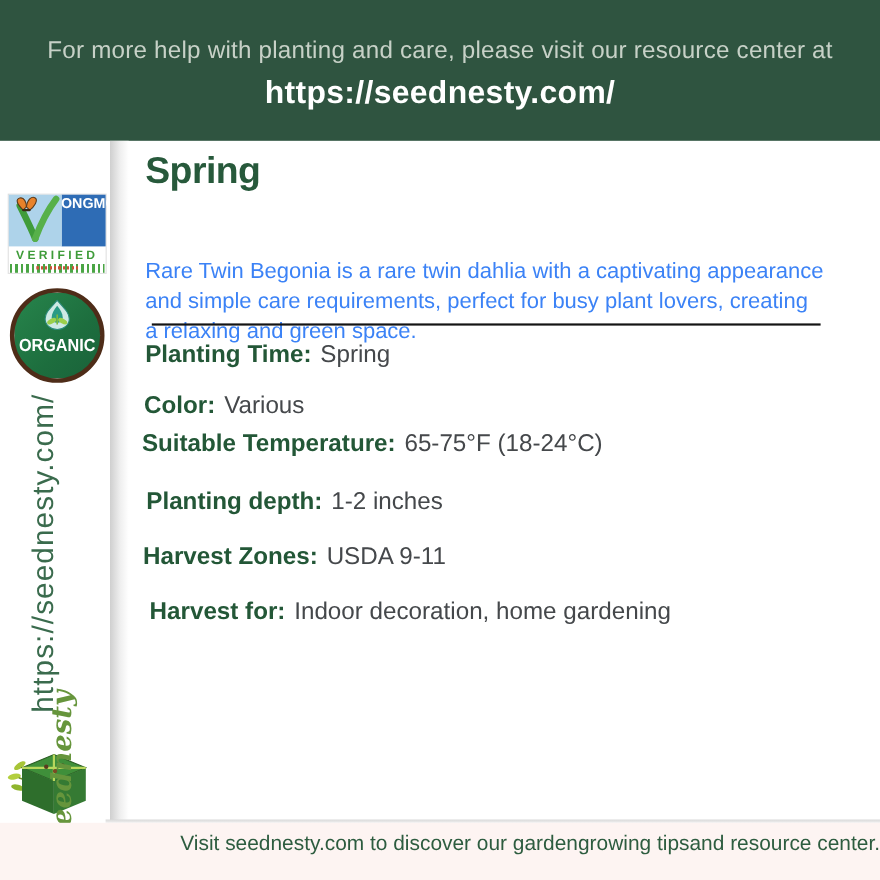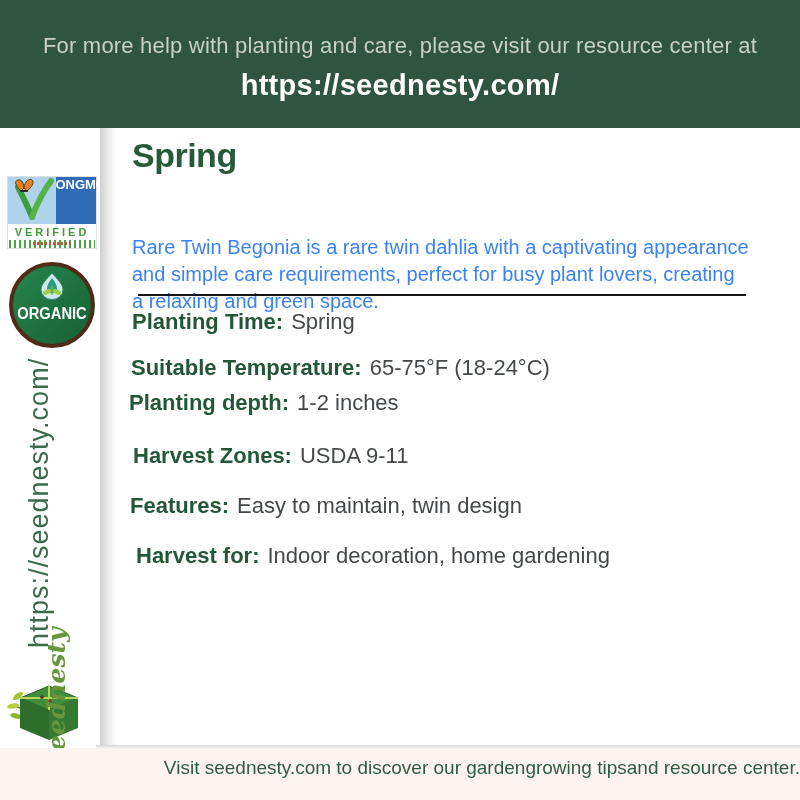--- a/index.html
+++ b/index.html
@@ -191,30 +191,30 @@
 
   <div class="page-title">Spring</div>
   <div class="description">Rare Twin Begonia is a rare twin dahlia with a captivating appearance and simple care requirements, perfect for busy plant lovers, creating a relaxing and green space.</div>
   <div class="rule"></div>
 
   <div class="fields">
     <div class="field-row">
       <span class="field-label">Planting Time:</span><span class="field-value">Spring</span>
     </div>
     <div class="field-row">
+      <span class="field-label">Color:</span><span class="field-value">Various</span>
+    </div>
+    <div class="field-row">
       <span class="field-label">Suitable Temperature:</span><span class="field-value">65-75°F (18-24°C)</span>
     </div>
     <div class="field-row">
       <span class="field-label">Planting depth:</span><span class="field-value">1-2 inches</span>
     </div>
     <div class="field-row">
       <span class="field-label">Harvest Zones:</span><span class="field-value">USDA 9-11</span>
-    </div>
-    <div class="field-row">
-      <span class="field-label">Features:</span><span class="field-value">Easy to maintain, twin design</span>
     </div>
     <div class="field-row">
       <span class="field-label">Harvest for:</span><span class="field-value">Indoor decoration, home gardening</span>
     </div>
   </div>
 
   <div class="footer">
     <div class="footer-text">Visit seednesty.com to discover our gardengrowing tipsand resource center.</div>
   </div>
 

